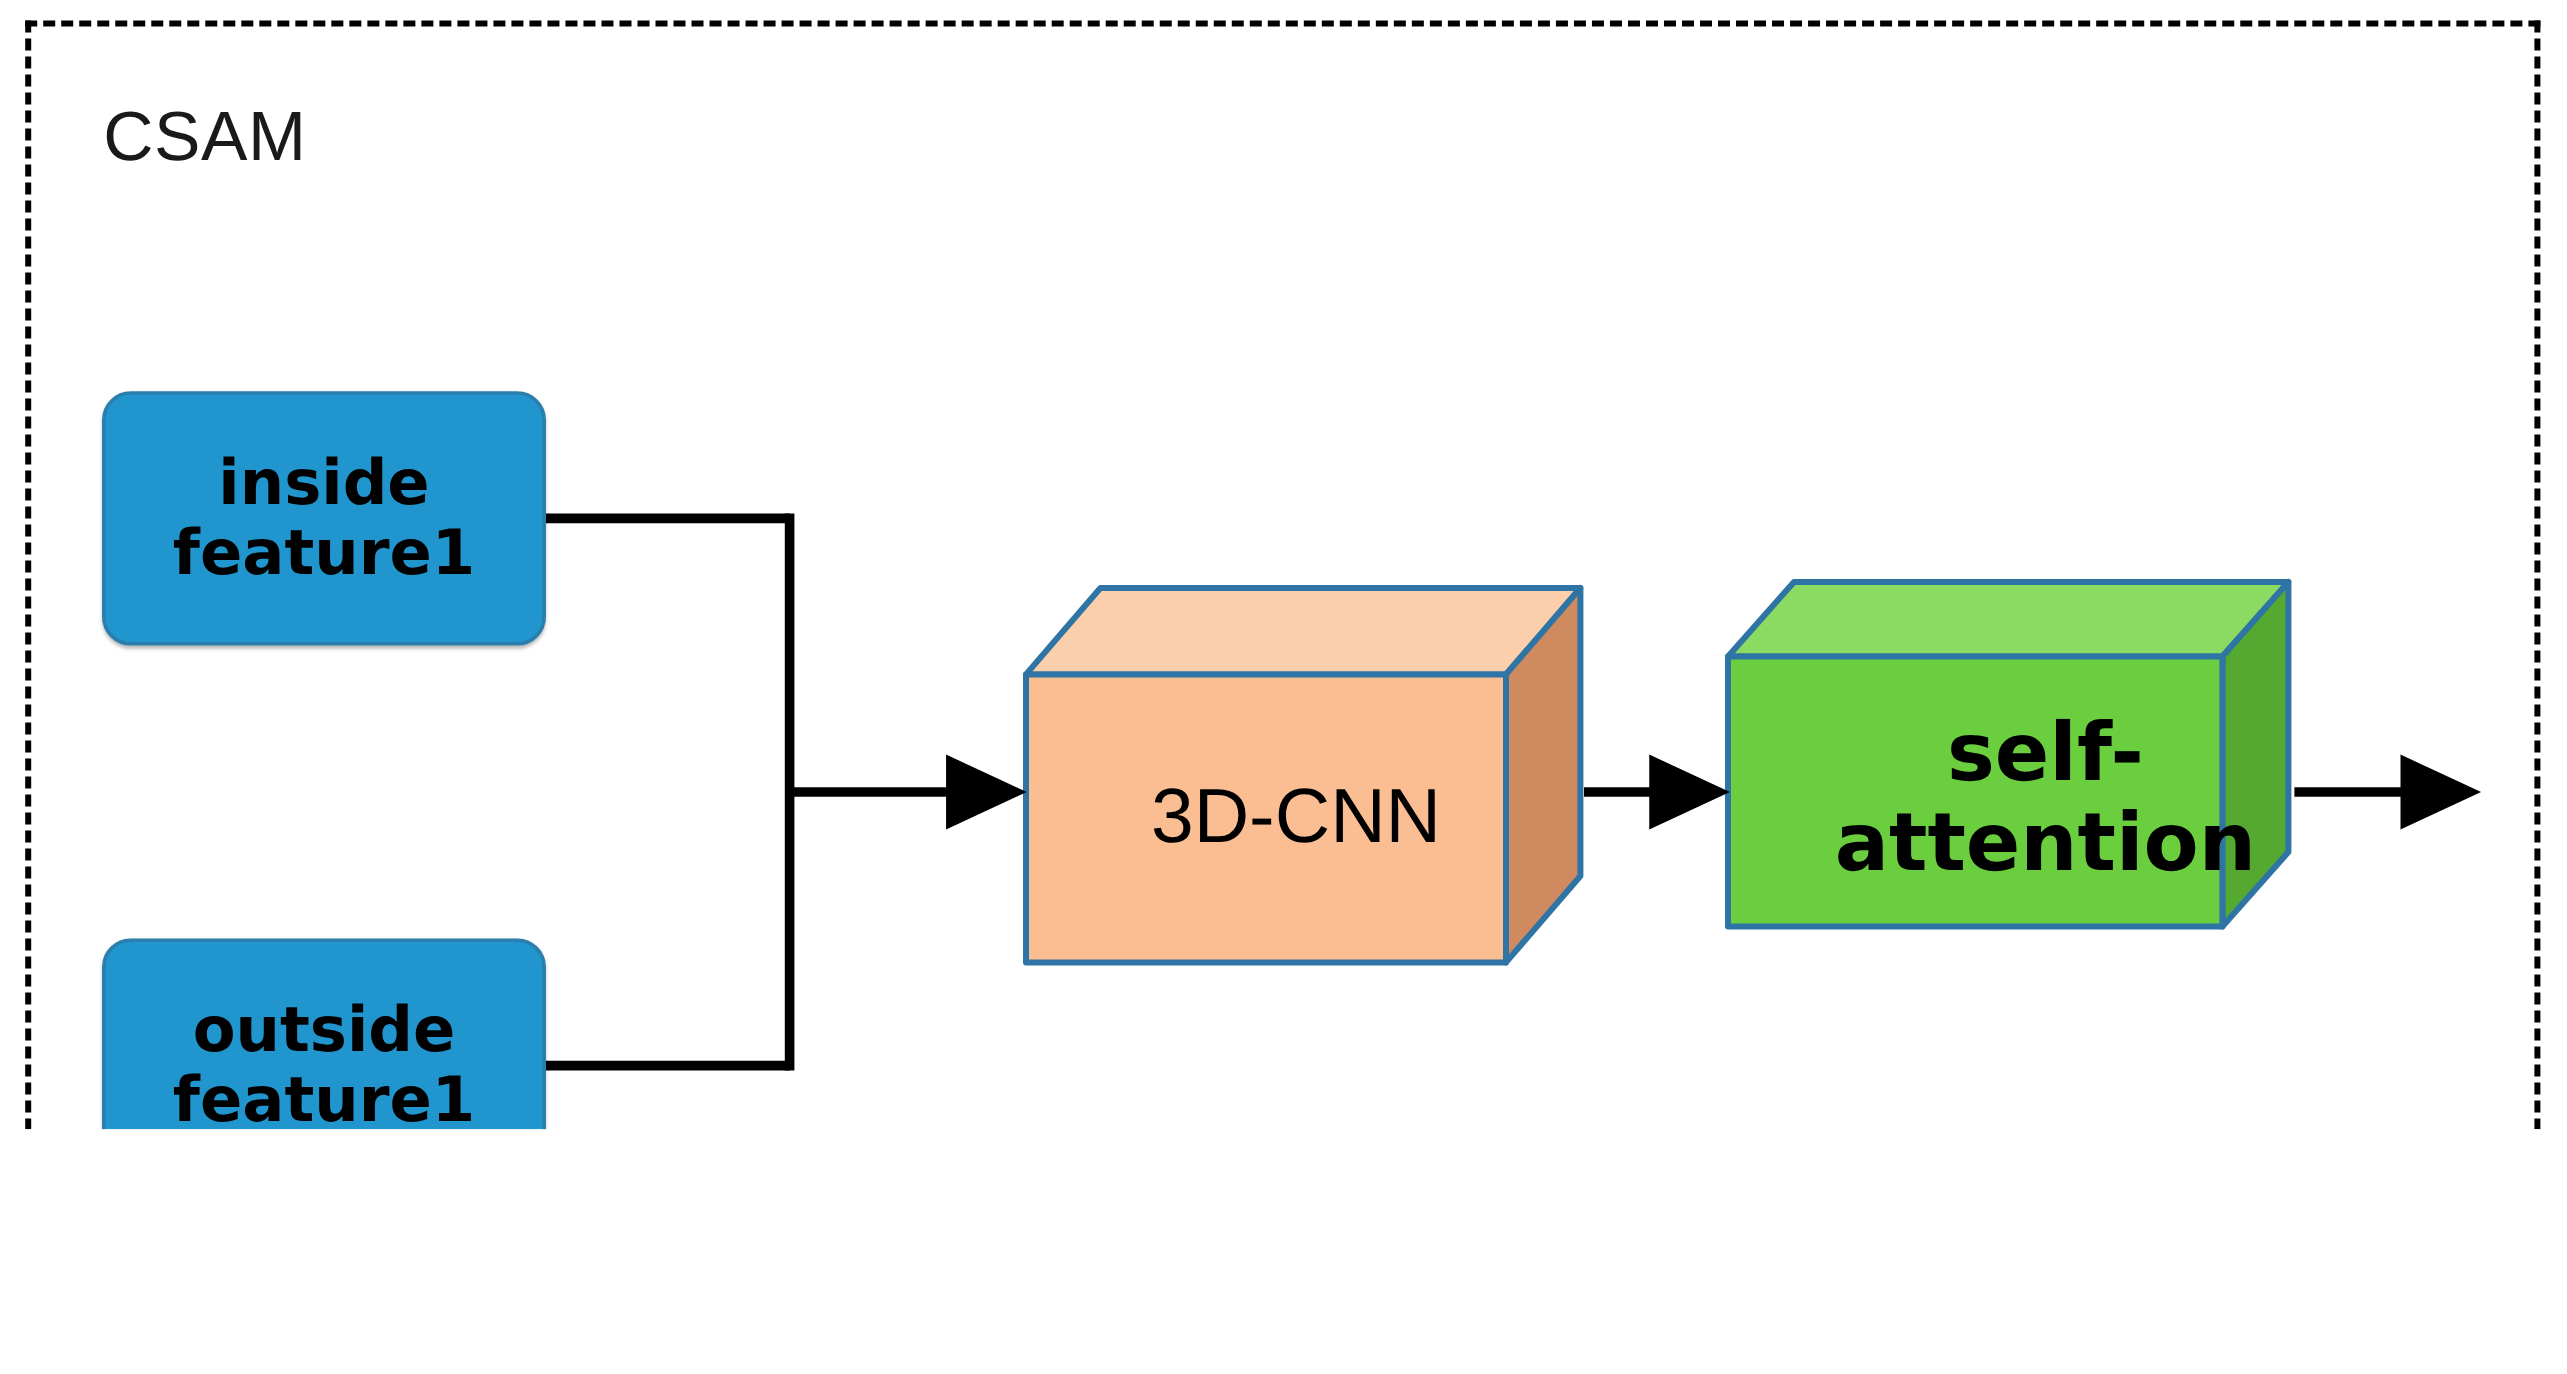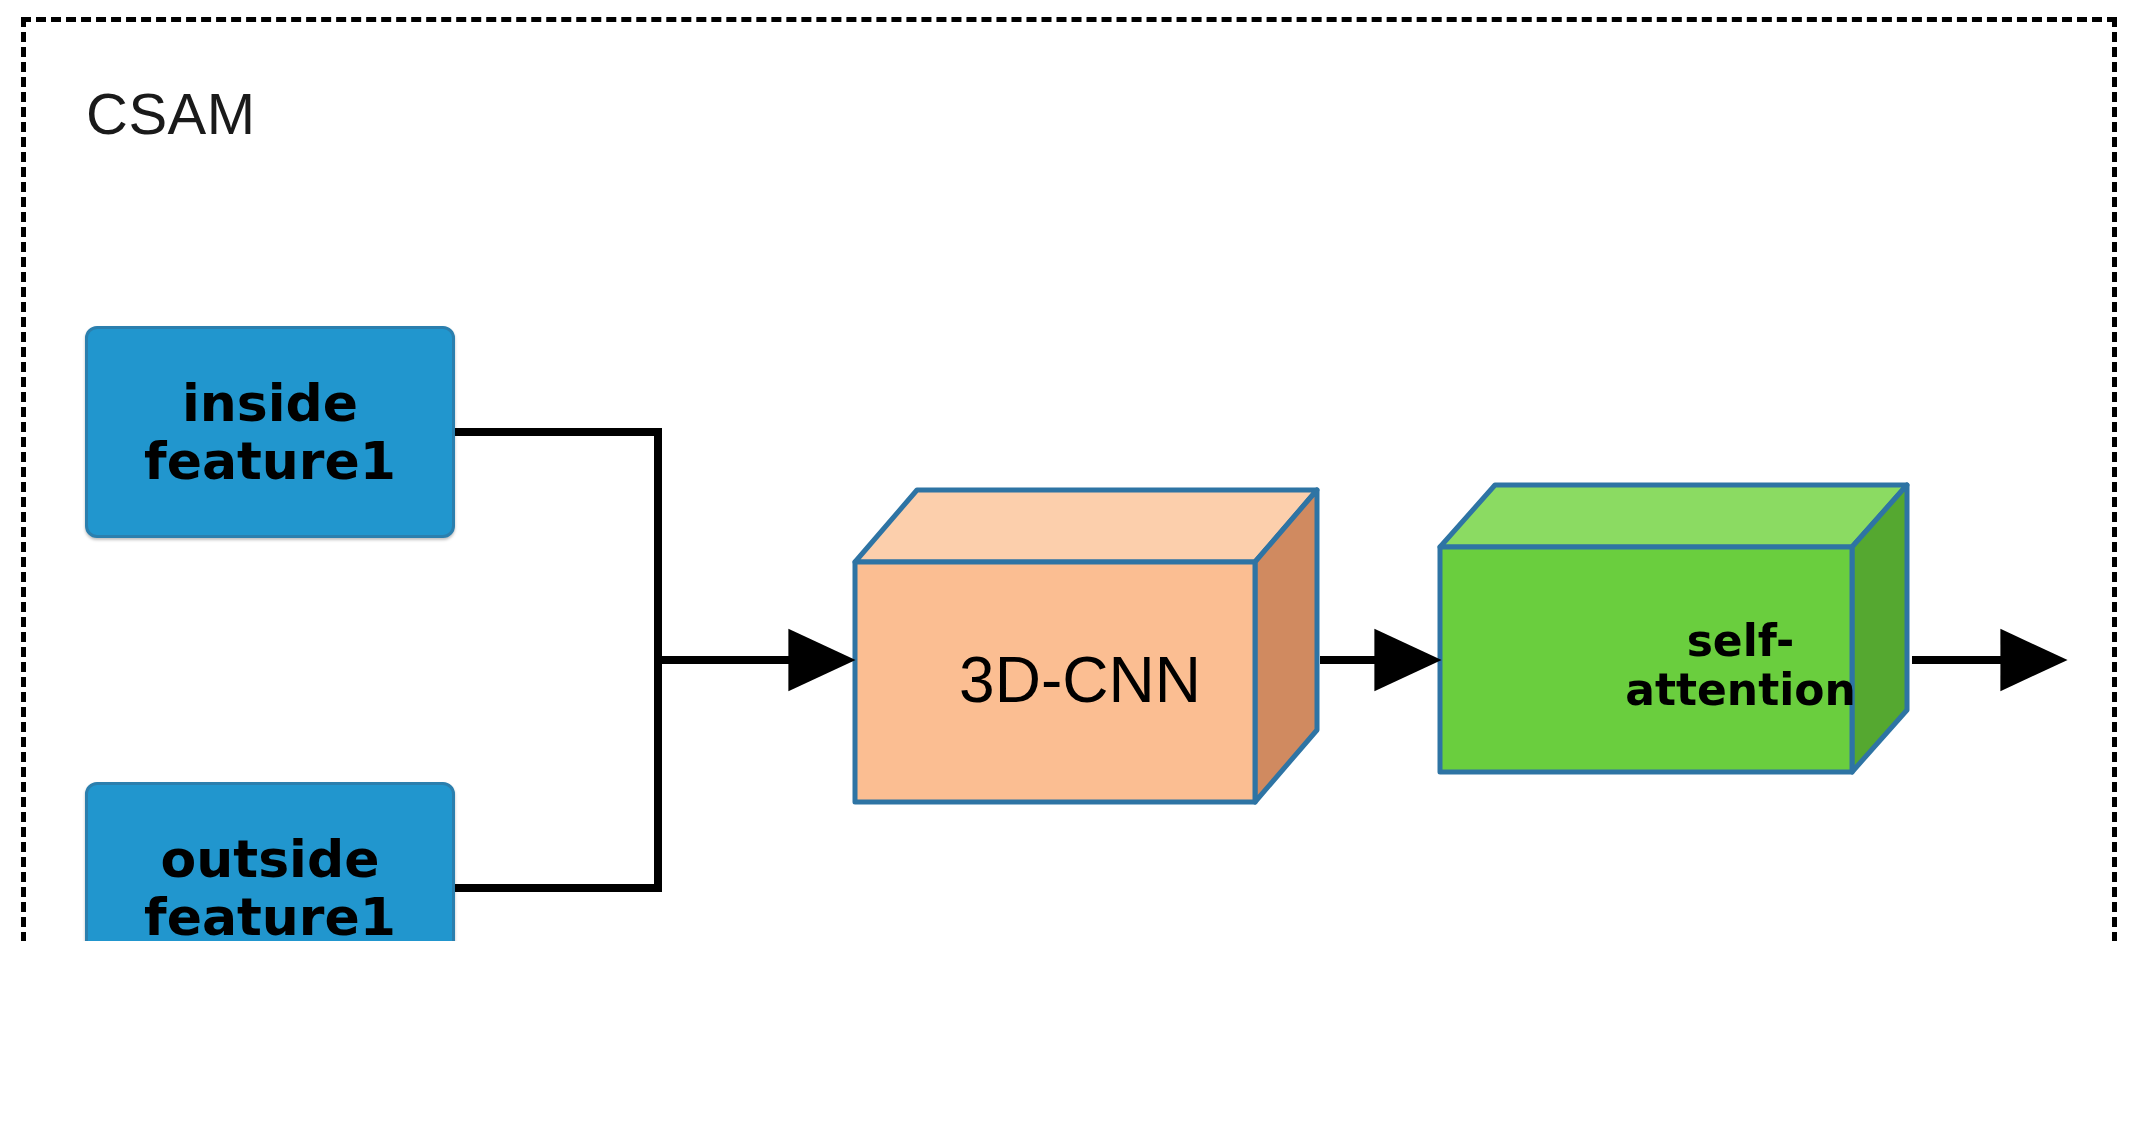--- a/index.html
+++ b/index.html
@@ -42,21 +42,21 @@
   }
 
   
   .feature-box {
     position: absolute;
     box-sizing: border-box;
     width: 370px;
     height: 212px;
     background: #2196CE;
     border: 3px solid #2B7FAE;
-    border-radius: 12px;
+    border-radius: 24px;
     display: flex;
     flex-direction: column;
     align-items: center;
     justify-content: center;
     color: #000000;
     font-family: "DejaVu Sans", sans-serif;
     font-size: 52px;
     font-weight: bold;
     line-height: 1.12;
     text-align: center;
@@ -86,24 +86,24 @@
   #cnn-label {
     left: 860px; top: 545px;
     width: 440px; height: 270px;
     font-family: "Liberation Sans", sans-serif;
     font-size: 64px;
     font-weight: 400;
     line-height: 1.1;
   }
   #attn-cube { left: 1440px; top: 485px; }
   #attn-label {
-    left: 1528px; top: 540px;
+    left: 1492px; top: 540px;
     width: 425px; height: 250px;
     font-family: "DejaVu Sans", sans-serif;
-    font-size: 44px;
+    font-size: 67px;
     font-weight: bold;
     line-height: 1.12;
   }
 
   
   .connectors {
     position: absolute;
     left: 0; top: 0;
     width: 2139px;
     height: 1145px;

